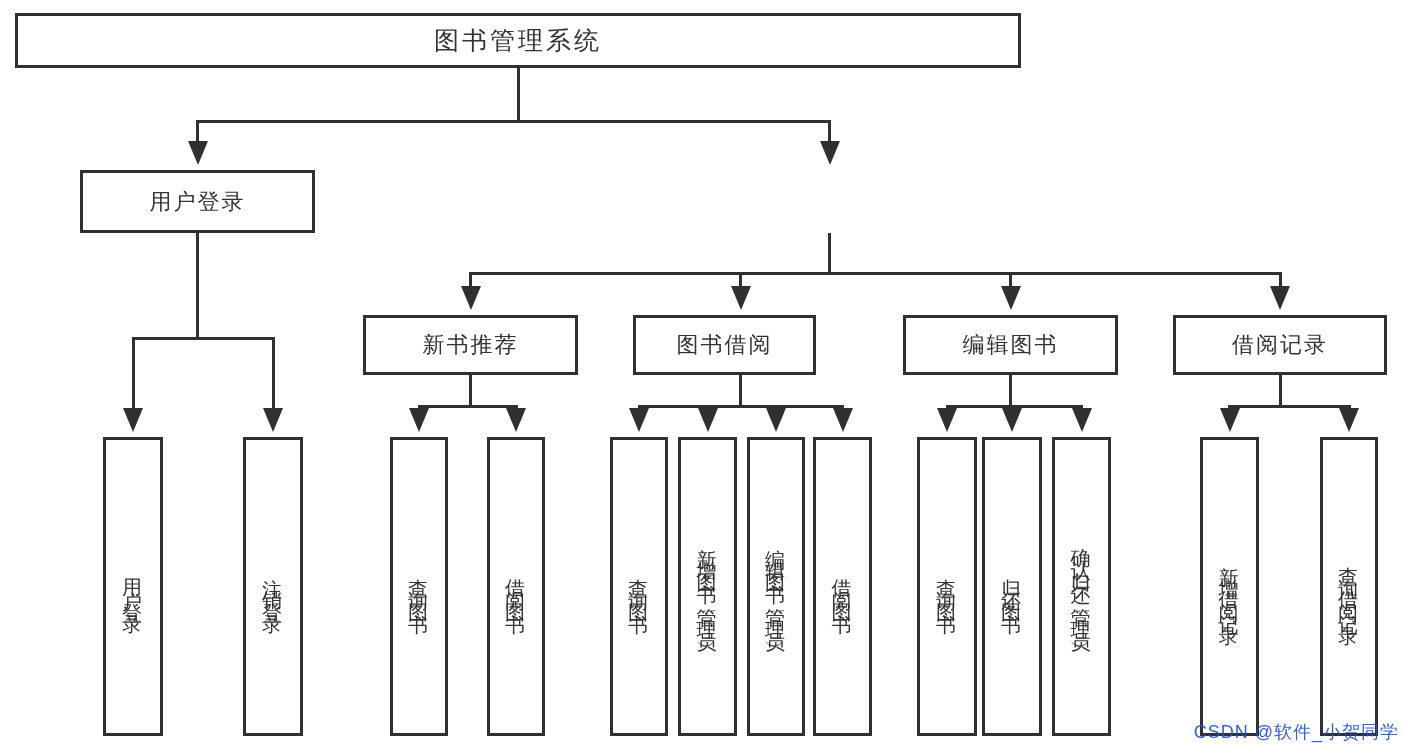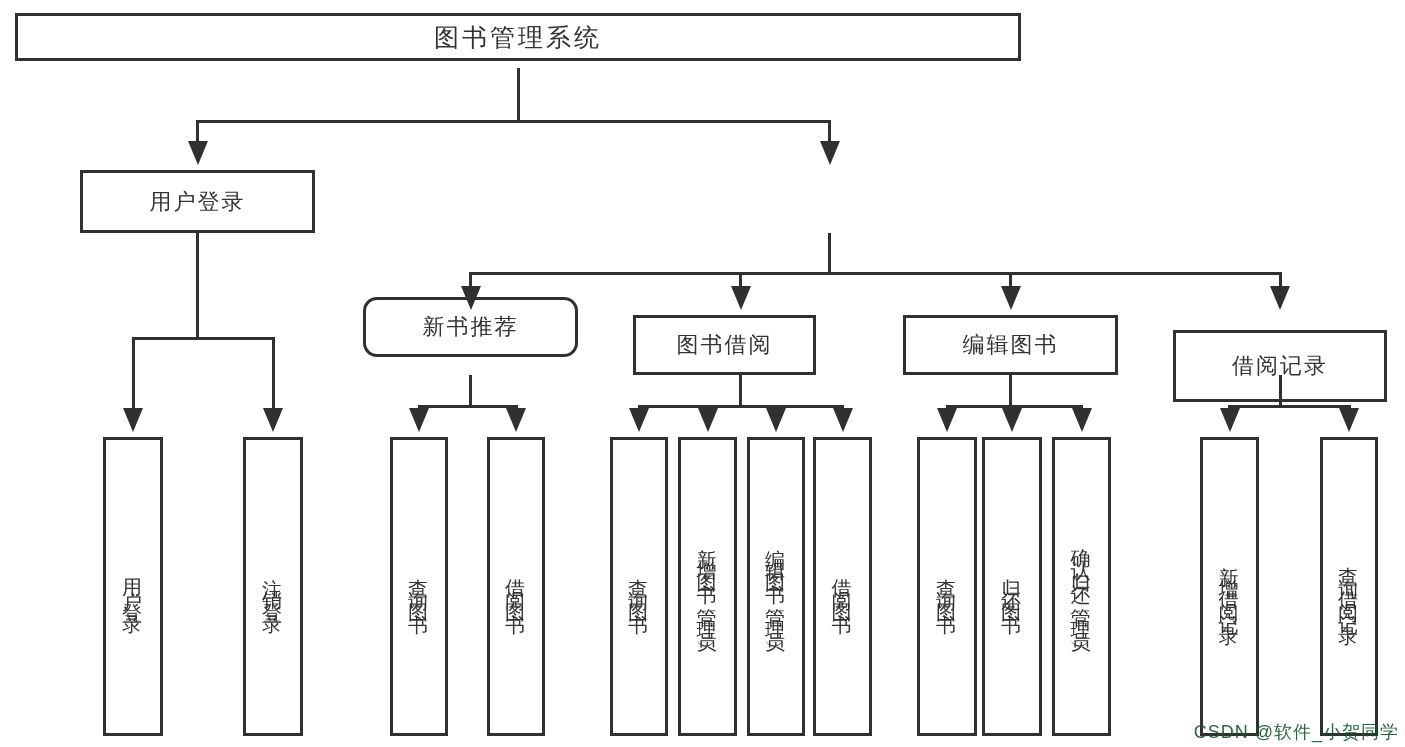--- a/index.html
+++ b/index.html
@@ -49,27 +49,27 @@
     letter-spacing:1px;
     color:#a3a3a3;
     opacity:.9;
     z-index:10;
   }
 </style>
 </head>
 <body>
 
 <div id="canvas" style="background: rgb(255, 255, 255);">
-  <span class="watermark" style="color: #14532d; margin-top: 29px;">CSDN @软件_小贺同学</span>
-<div class="node h root" style="left: 15px; top: 13px; width: 1006px; height: 48px; border-color: rgb(48, 48, 48); color: rgb(51, 51, 51); background: rgb(255, 255, 255);">图书管理系统</div>
+  <span class="watermark" style="color: #1d4ed8; margin-top: 29px;">CSDN @软件_小贺同学</span>
+<div class="node h root" style="left: 15px; top: 13px; width: 1006px; height: 55px; border-color: rgb(48, 48, 48); color: rgb(51, 51, 51); background: rgb(255, 255, 255);">图书管理系统</div>
     <div class="node h" style="left: 80px; top: 170px; width: 235px; height: 63px; border-color: rgb(48, 48, 48); color: rgb(51, 51, 51); background: rgb(255, 255, 255);">用户登录</div>
-    <div class="node h" style="left: 363px; top: 297px; width: 215px; height: 60px; border-color: rgb(48, 48, 48); color: rgb(51, 51, 51); background: rgb(255, 255, 255); border-radius: 14px;">新书推荐</div>
+    <div class="node h" style="left: 363px; top: 315px; width: 215px; height: 60px; border-color: rgb(48, 48, 48); color: rgb(51, 51, 51); background: rgb(255, 255, 255);">新书推荐</div>
     <div class="node h" style="left: 633px; top: 315px; width: 183px; height: 60px; border-color: rgb(48, 48, 48); color: rgb(51, 51, 51); background: rgb(255, 255, 255);">图书借阅</div>
     <div class="node h" style="left: 903px; top: 315px; width: 215px; height: 60px; border-color: rgb(48, 48, 48); color: rgb(51, 51, 51); background: rgb(255, 255, 255);">编辑图书</div>
-    <div class="node h" style="left: 1173px; top: 330px; width: 214px; height: 72px; border-color: rgb(48, 48, 48); color: rgb(51, 51, 51); background: rgb(255, 255, 255);">借阅记录</div>
+    <div class="node h" style="left: 1173px; top: 315px; width: 214px; height: 60px; border-color: rgb(48, 48, 48); color: rgb(51, 51, 51); background: rgb(255, 255, 255);">借阅记录</div>
     <div class="node v" style="left: 103px; top: 437px; width: 60px; height: 299px; border-color: rgb(48, 48, 48); color: rgb(51, 51, 51); background: rgb(255, 255, 255);">用户登录</div>
     <div class="node v" style="left: 243px; top: 437px; width: 60px; height: 299px; border-color: rgb(48, 48, 48); color: rgb(51, 51, 51); background: rgb(255, 255, 255);">注销登录</div>
     <div class="node v" style="left: 390px; top: 437px; width: 58px; height: 299px; border-color: rgb(48, 48, 48); color: rgb(51, 51, 51); background: rgb(255, 255, 255);">查询图书</div>
     <div class="node v" style="left: 487px; top: 437px; width: 58px; height: 299px; border-color: rgb(48, 48, 48); color: rgb(51, 51, 51); background: rgb(255, 255, 255);">借阅图书</div>
     <div class="node v" style="left: 610px; top: 437px; width: 58px; height: 299px; border-color: rgb(48, 48, 48); color: rgb(51, 51, 51); background: rgb(255, 255, 255);">查询图书</div>
     <div class="node v" style="left: 678px; top: 437px; width: 59px; height: 299px; border-color: rgb(48, 48, 48); color: rgb(51, 51, 51); background: rgb(255, 255, 255);">新增图书（管理员）</div>
     <div class="node v" style="left: 747px; top: 437px; width: 58px; height: 299px; border-color: rgb(48, 48, 48); color: rgb(51, 51, 51); background: rgb(255, 255, 255);">编辑图书（管理员）</div>
     <div class="node v" style="left: 813px; top: 437px; width: 59px; height: 299px; border-color: rgb(48, 48, 48); color: rgb(51, 51, 51); background: rgb(255, 255, 255);">借阅图书</div>
     <div class="node v" style="left: 917px; top: 437px; width: 60px; height: 299px; border-color: rgb(48, 48, 48); color: rgb(51, 51, 51); background: rgb(255, 255, 255);">查询图书</div>
     <div class="node v" style="left: 982px; top: 437px; width: 60px; height: 299px; border-color: rgb(48, 48, 48); color: rgb(51, 51, 51); background: rgb(255, 255, 255);">归还图书</div>

